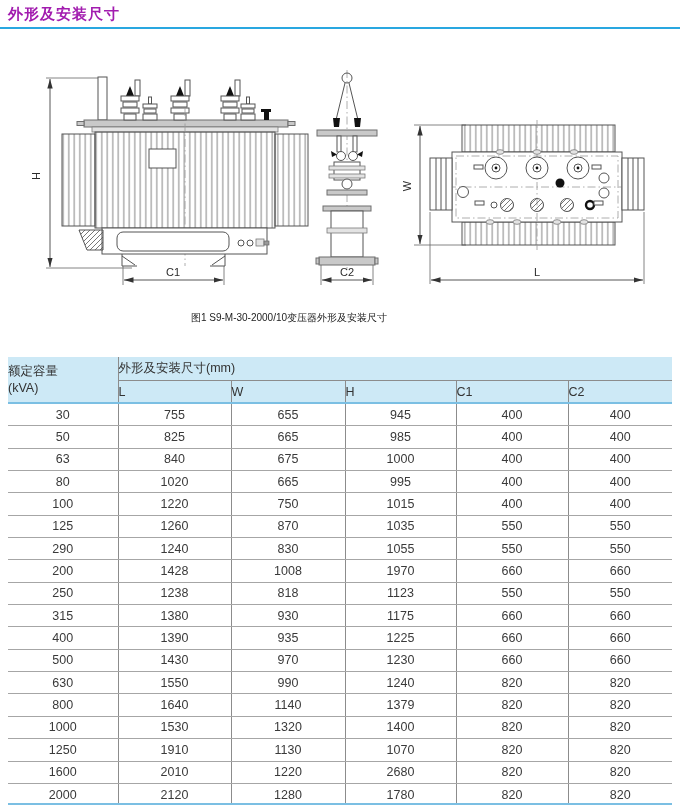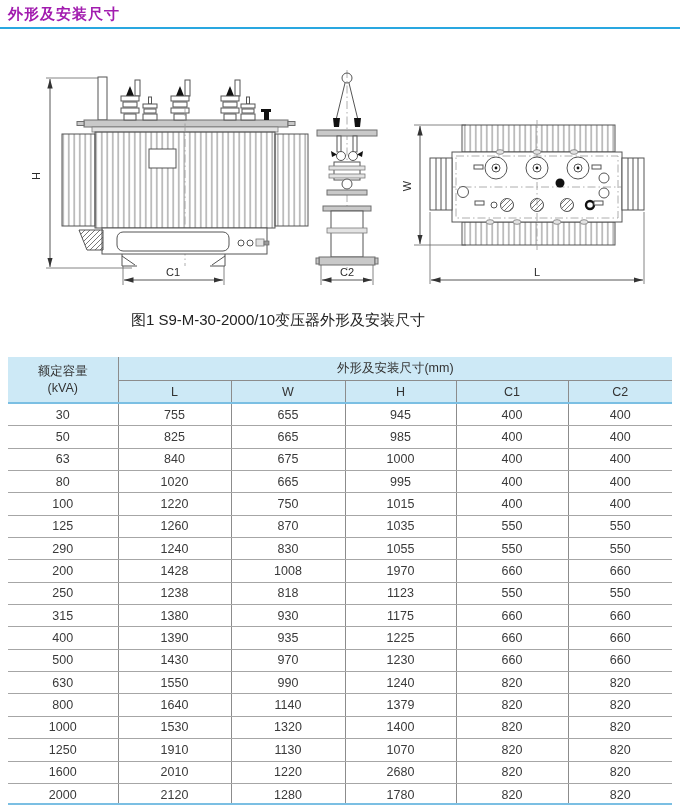--- a/index.html
+++ b/index.html
@@ -7,31 +7,31 @@
     width:680px;height:809px;position:relative;background:#ffffff;
     font-family:"Liberation Sans",sans-serif;overflow:hidden;
   }
   .page-title{
     position:absolute;left:8px;top:5px;font-size:15px;font-weight:bold;
     color:#a21caf;letter-spacing:1px;
   }
   .title-rule{position:absolute;left:0;top:27px;width:680px;height:2px;background:var(--accent,#29a7e0);}
   .figure-area{position:absolute;left:0;top:50px;width:680px;height:252px;}
   .figure-caption{
-    position:absolute;left:0;top:311px;width:556px;text-align:center;
-    font-size:15px;color:#222;
+    position:absolute;left:11px;top:311px;width:556px;text-align:center;
+    font-size:10px;color:#222;
   }
   
   .dim-table-wrap{position:absolute;left:8px;top:357px;width:664px;}
   .table-top-line{position:absolute;left:8px;top:357px;width:664px;height:1px;background:#8c8c8c;}
   .table-bottom-line{position:absolute;left:8px;top:803px;width:664px;height:2px;background:var(--blue-line,#7bbfe3);}
   table{border-collapse:collapse;border:hidden;table-layout:fixed;width:664px;}
   th{
     background:var(--header-bg,#cde9f6);font-weight:normal;font-size:12.5px;color:#333;
-    border:1px solid #8c8c8c;text-align:center;padding:1px 0;
+    border:1px solid #8c8c8c;text-align:left;padding:1px 0;
   }
   thead tr.grp-row th{height:21px;}
   thead tr.sub-row th{height:19px;border-bottom:2px solid var(--blue-line,#7bbfe3);}
   th.rated{line-height:1.35;border-bottom:2px solid var(--blue-line,#7bbfe3);}
   td{
     border-top:1px solid var(--row-line,#a6a6a6);border-bottom:1px solid var(--row-line,#a6a6a6);
     border-left:1px solid #8c8c8c;border-right:1px solid #8c8c8c;
     text-align:center;height:21.35px;font-size:12.5px;color:#3a3a3a;padding:0;
   }
   

